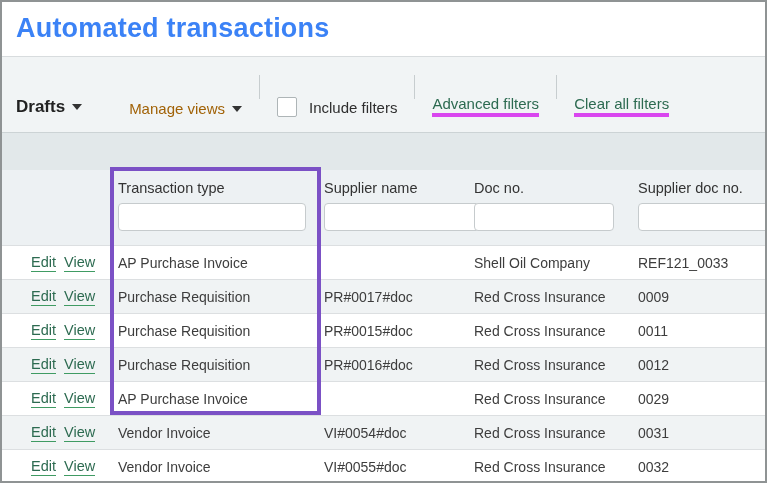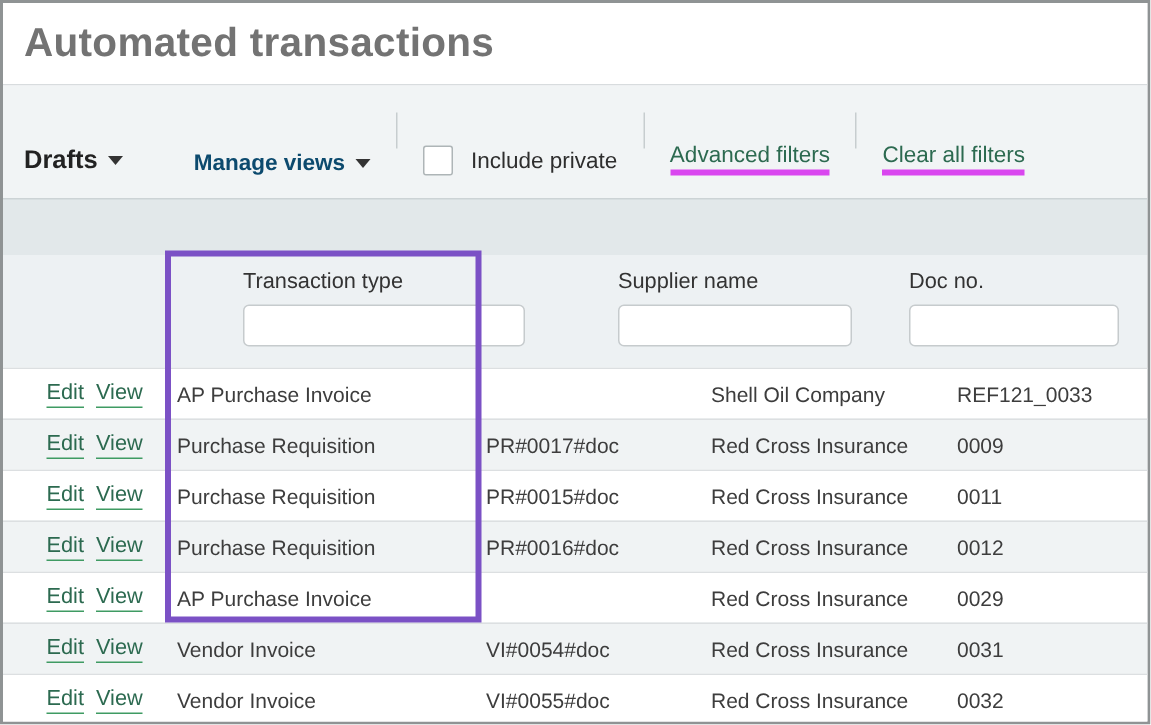--- a/index.html
+++ b/index.html
@@ -20,44 +20,43 @@
   
   .title-bar {
     height: 55px;
     background: #fff;
     border-bottom: 1px solid #d8dcde;
     padding: 11px 14px 0 14px;
   }
   .title-bar h1 {
     font-size: 27px;
     font-weight: bold;
-    color: #737373;
+    color: #3b82f6;
     letter-spacing: 0.2px;
   }
   
   .toolbar {
     height: 75px;
     background: #f1f4f5;
     display: flex;
     align-items: flex-end;
     padding: 0 14px 15px 14px;
   }
   .toolbar .item { display: flex; align-items: center; white-space: nowrap; margin-top: 32px; }
   .view-selector {
     font-size: 17px;
     font-weight: bold;
     color: #222;
     cursor: pointer;
   }
   .manage-views {
     font-size: 15px;
-    color: #0c4a6e;
+    color: #a16207;
     margin-left: 47px;
     cursor: pointer;
-    font-weight: bold;
   }
   .caret {
     display: inline-block;
     margin-left: 7px;
     width: 0; height: 0;
     border-left: 5px solid transparent;
     border-right: 5px solid transparent;
     border-top: 6px solid #333;
   }
   .divider {
@@ -90,21 +89,20 @@
     border-top: 1px solid #ccd3d5;
   }
   .grid {
     display: grid;
     grid-template-columns: 106px 212px 150px 164px 1fr;
   }
   .thead-row {
     height: 75px;
     background: #edf1f3;
     padding-top: 10px;
-    gap: 44px;
   }
   .th { padding-left: 4px; }
   .th.first-col { padding-left: 10px; }
   .th-label {
     display: block;
     font-size: 14.5px;
     color: #333;
     margin-bottom: 7px;
     white-space: nowrap;
   }
@@ -169,21 +167,21 @@
       <span>Drafts</span>
       <span class="caret"></span>
     </div>
     <div class="item manage-views">
       <span>Manage views</span>
       <span class="caret"></span>
     </div>
     <div class="divider"></div>
     <div class="item">
       <div class="checkbox"></div>
-      <span class="check-label">Include private</span>
+      <span class="check-label">Include filters</span>
     </div>
     <div class="divider"></div>
     <a class="green-link">Advanced filters</a>
     <div class="divider"></div>
     <a class="green-link">Clear all filters</a>
   </div>
 
   <div class="group-band"></div>
 
   <div class="grid thead-row">

